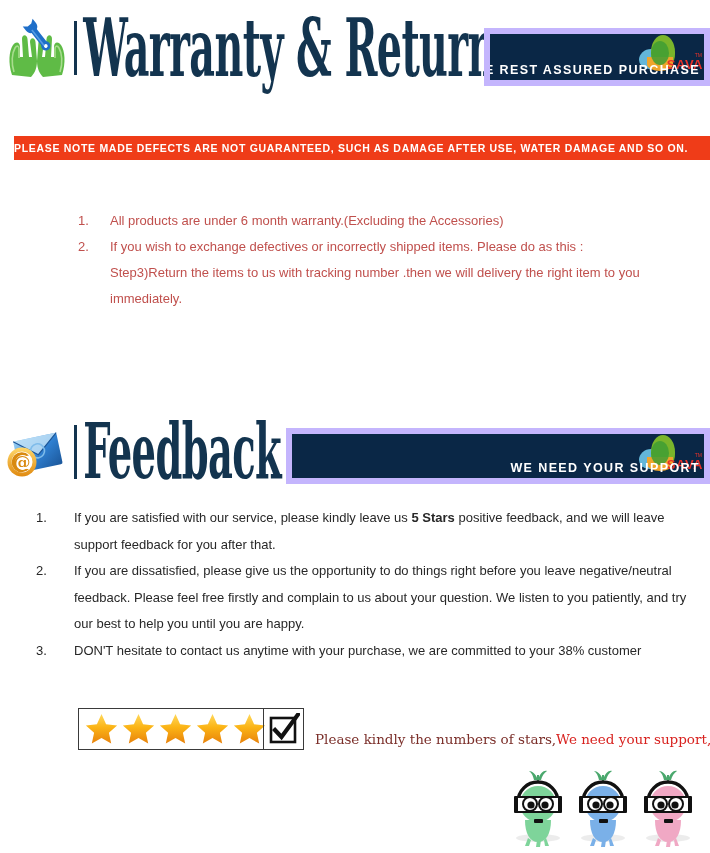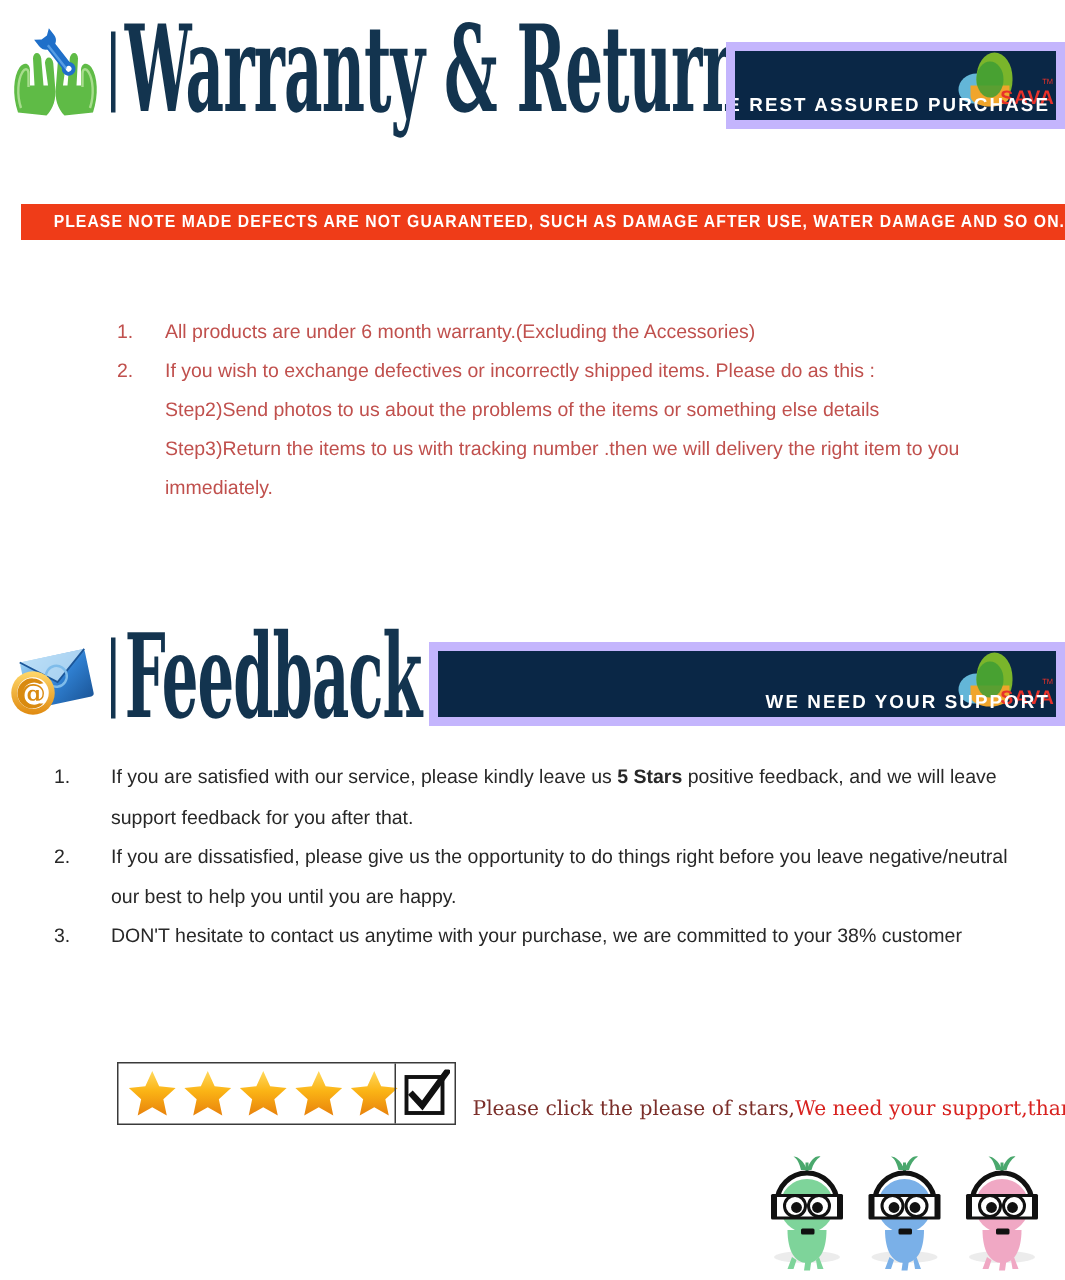--- a/index.html
+++ b/index.html
@@ -97,21 +97,21 @@
   
   .red-strip {
     position: absolute;
     left: 14px;
     top: 136px;
     width: 696px;
     height: 24px;
     background: #ef3c18;
     display: flex;
     align-items: center;
-    justify-content: flex-end;
+    justify-content: flex-start;
   }
   .red-strip span {
     color: #ffffff;
     font-family: "Liberation Sans", sans-serif;
     font-size: 10.5px;
     font-weight: bold;
     letter-spacing: 0.7px;
     white-space: nowrap;
     transform: scaleY(1.12);
   }
@@ -254,21 +254,20 @@
   <div class="w-row">
     <div class="w-num">1.</div>
     <div class="w-txt">All products are under 6 month warranty.(Excluding the Accessories)</div>
   </div>
 
   <div class="w-row">
     <div class="w-num">2.</div>
     <div class="w-txt">If you wish to exchange defectives or incorrectly shipped items. Please do as this :</div>
   </div>
 
-  <div class="w-sub">Step2)Send photos to us about the problems of the items or something  else details</div>
   <div class="w-sub">Step3)Return the items to us with tracking number .then we will delivery the right item to you</div>
   <div class="w-sub">immediately.</div>
 </div>
 
 <div class="sec-header" style="position:absolute; left:6px; top:418px; width:700px;">
 
   <div class="hdr-icon">
     <svg viewBox="0 0 62 62" width="62" height="62">
       <defs>
         <linearGradient id="envg" x1="0" y1="0" x2="1" y2="1">
@@ -327,20 +326,24 @@
     <div class="f-num"></div>
     <div class="f-txt">support feedback for you after that.</div>
   </div>
 
   <div class="f-row">
     <div class="f-num">2.</div>
     <div class="f-txt">If you are dissatisfied, please give us the opportunity to do things right before you leave negative/neutral</div>
   </div>
   <div class="f-row">
     <div class="f-num"></div>
+    <div class="f-txt">feedback. Please feel free firstly and complain to us about your question. We listen to you patiently, and try</div>
+  </div>
+  <div class="f-row">
+    <div class="f-num"></div>
     <div class="f-txt">our best to help you until you are happy.</div>
   </div>
 
   <div class="f-row">
     <div class="f-num">3.</div>
     <div class="f-txt">DON'T hesitate to contact us anytime with your purchase, we are committed to your 38% customer</div>
   </div>
 </div>
 
 <div class="rating-box">
@@ -370,21 +373,21 @@
   </div>
   <div class="chk-cell">
     <svg width="32" height="32" viewBox="0 0 32 32">
       <rect x="3" y="5" width="24" height="24" fill="none" stroke="#111111" stroke-width="2.6"></rect>
       <path d="M7 17 L13.5 24 L30 1.5" fill="none" stroke="#111111" stroke-width="4.2" stroke-linecap="square"></path>
     </svg>
   </div>
 </div>
 
 <div class="rating-caption">
-  <span class="dark">Please click the please of stars,</span><span class="bright">We need your support,thank you!</span>
+  <span class="dark">Please kindly the numbers of stars,</span><span class="bright">We need your support,thank you!</span>
 </div>
 
 <div class="mascots">
 
   <div class="mascot" style="left:0px; top:0px;">
     <svg viewBox="0 0 60 80" width="60" height="80">
       <ellipse cx="30" cy="70" rx="22" ry="4" fill="#dddddd" opacity="0.55"></ellipse>
       <path d="M30 12 C28 6 24 3 21 3 C24 5 25 8 26 12 M30 12 C32 5 36 2 39 3 C36 5 34 8 33 12" fill="#4aa86d"></path>
       <path d="M29 14 L29 7 L31 7 L31 14 Z" fill="#4aa86d"></path>
       <path d="M10 34 A20 20 0 0 1 50 34" fill="none" stroke="#111111" stroke-width="3.4"></path>

